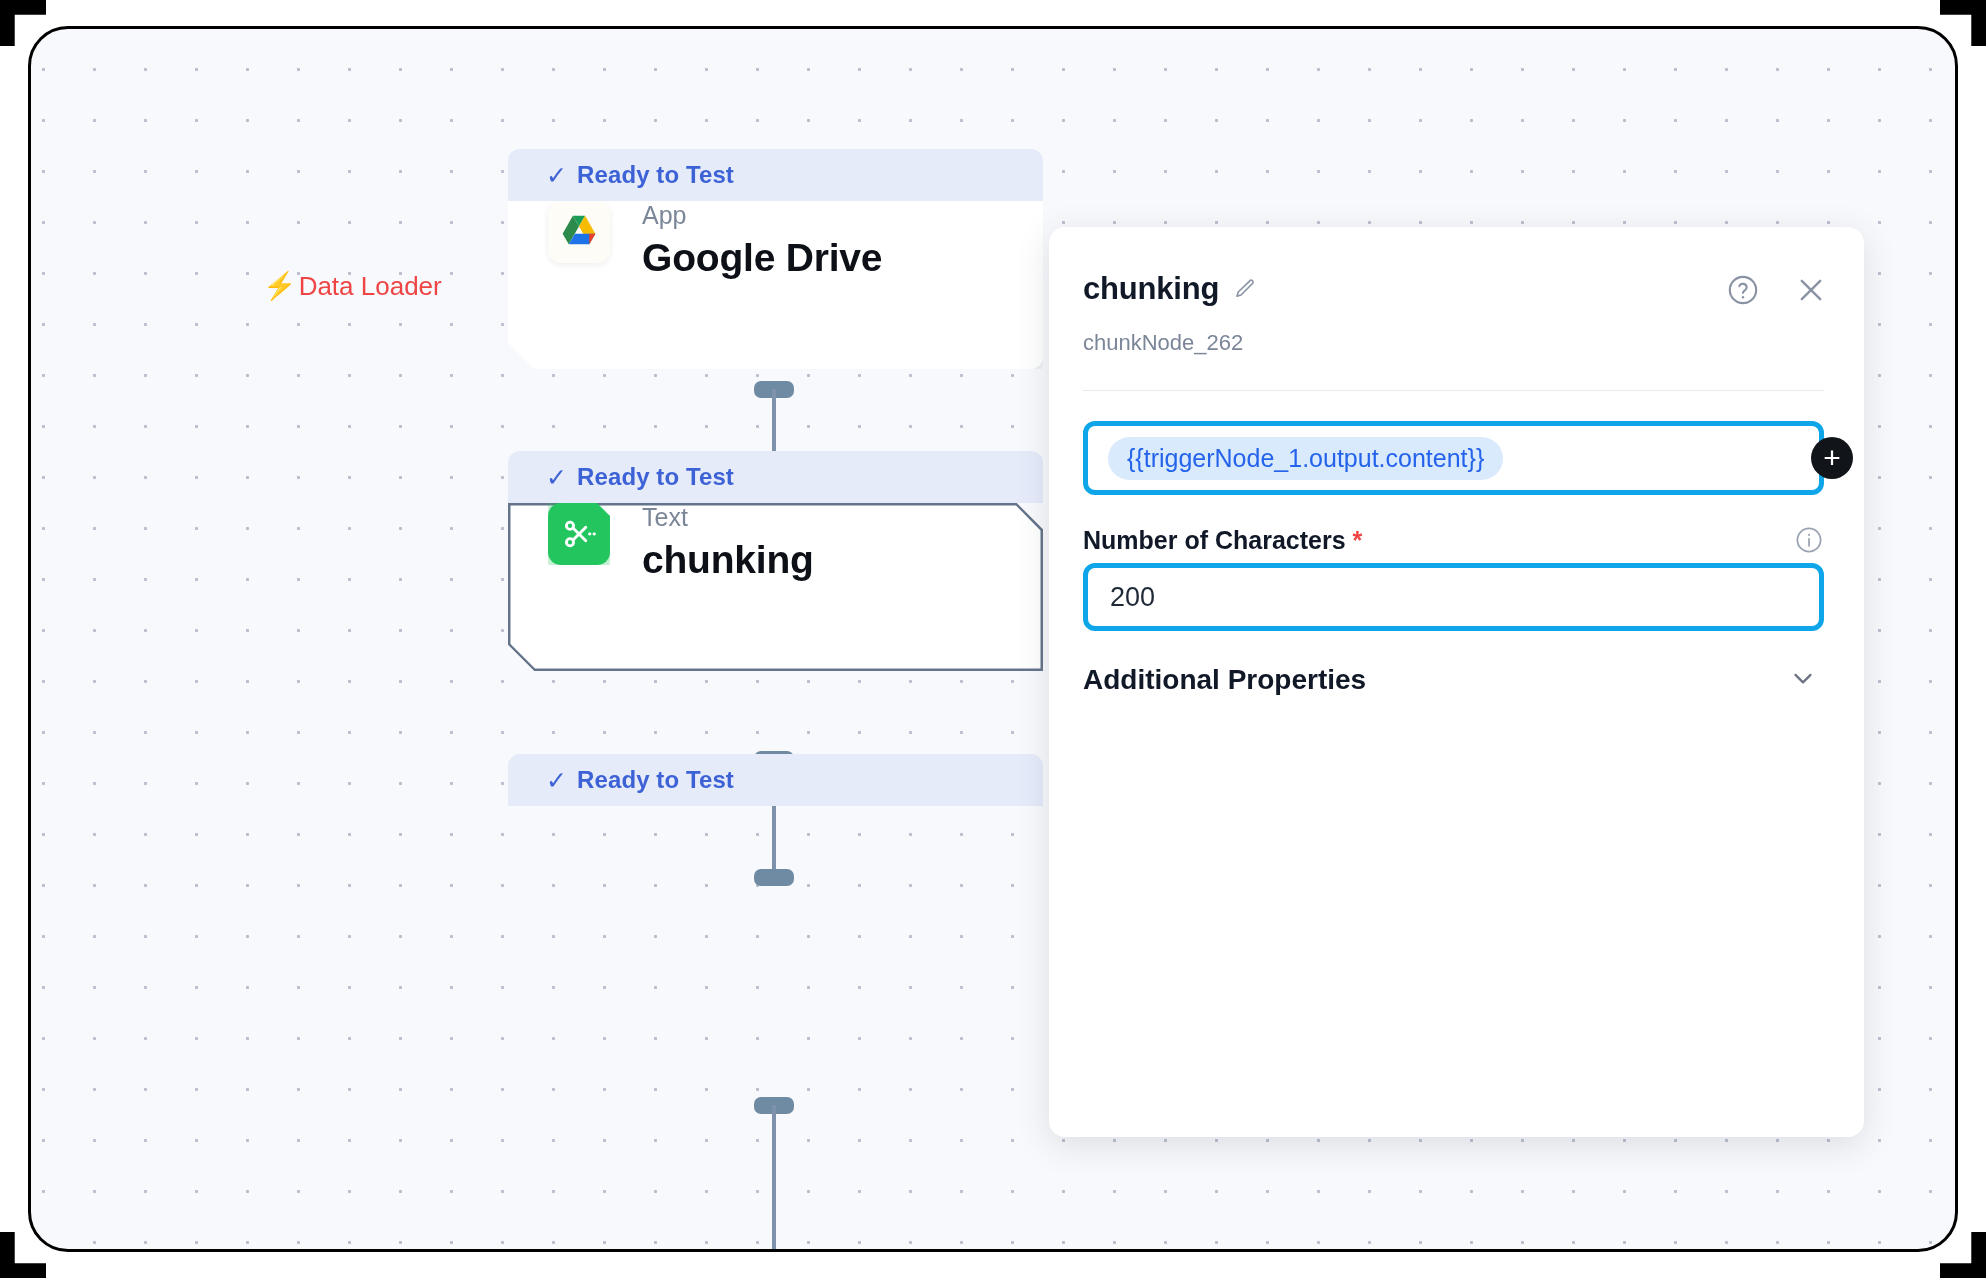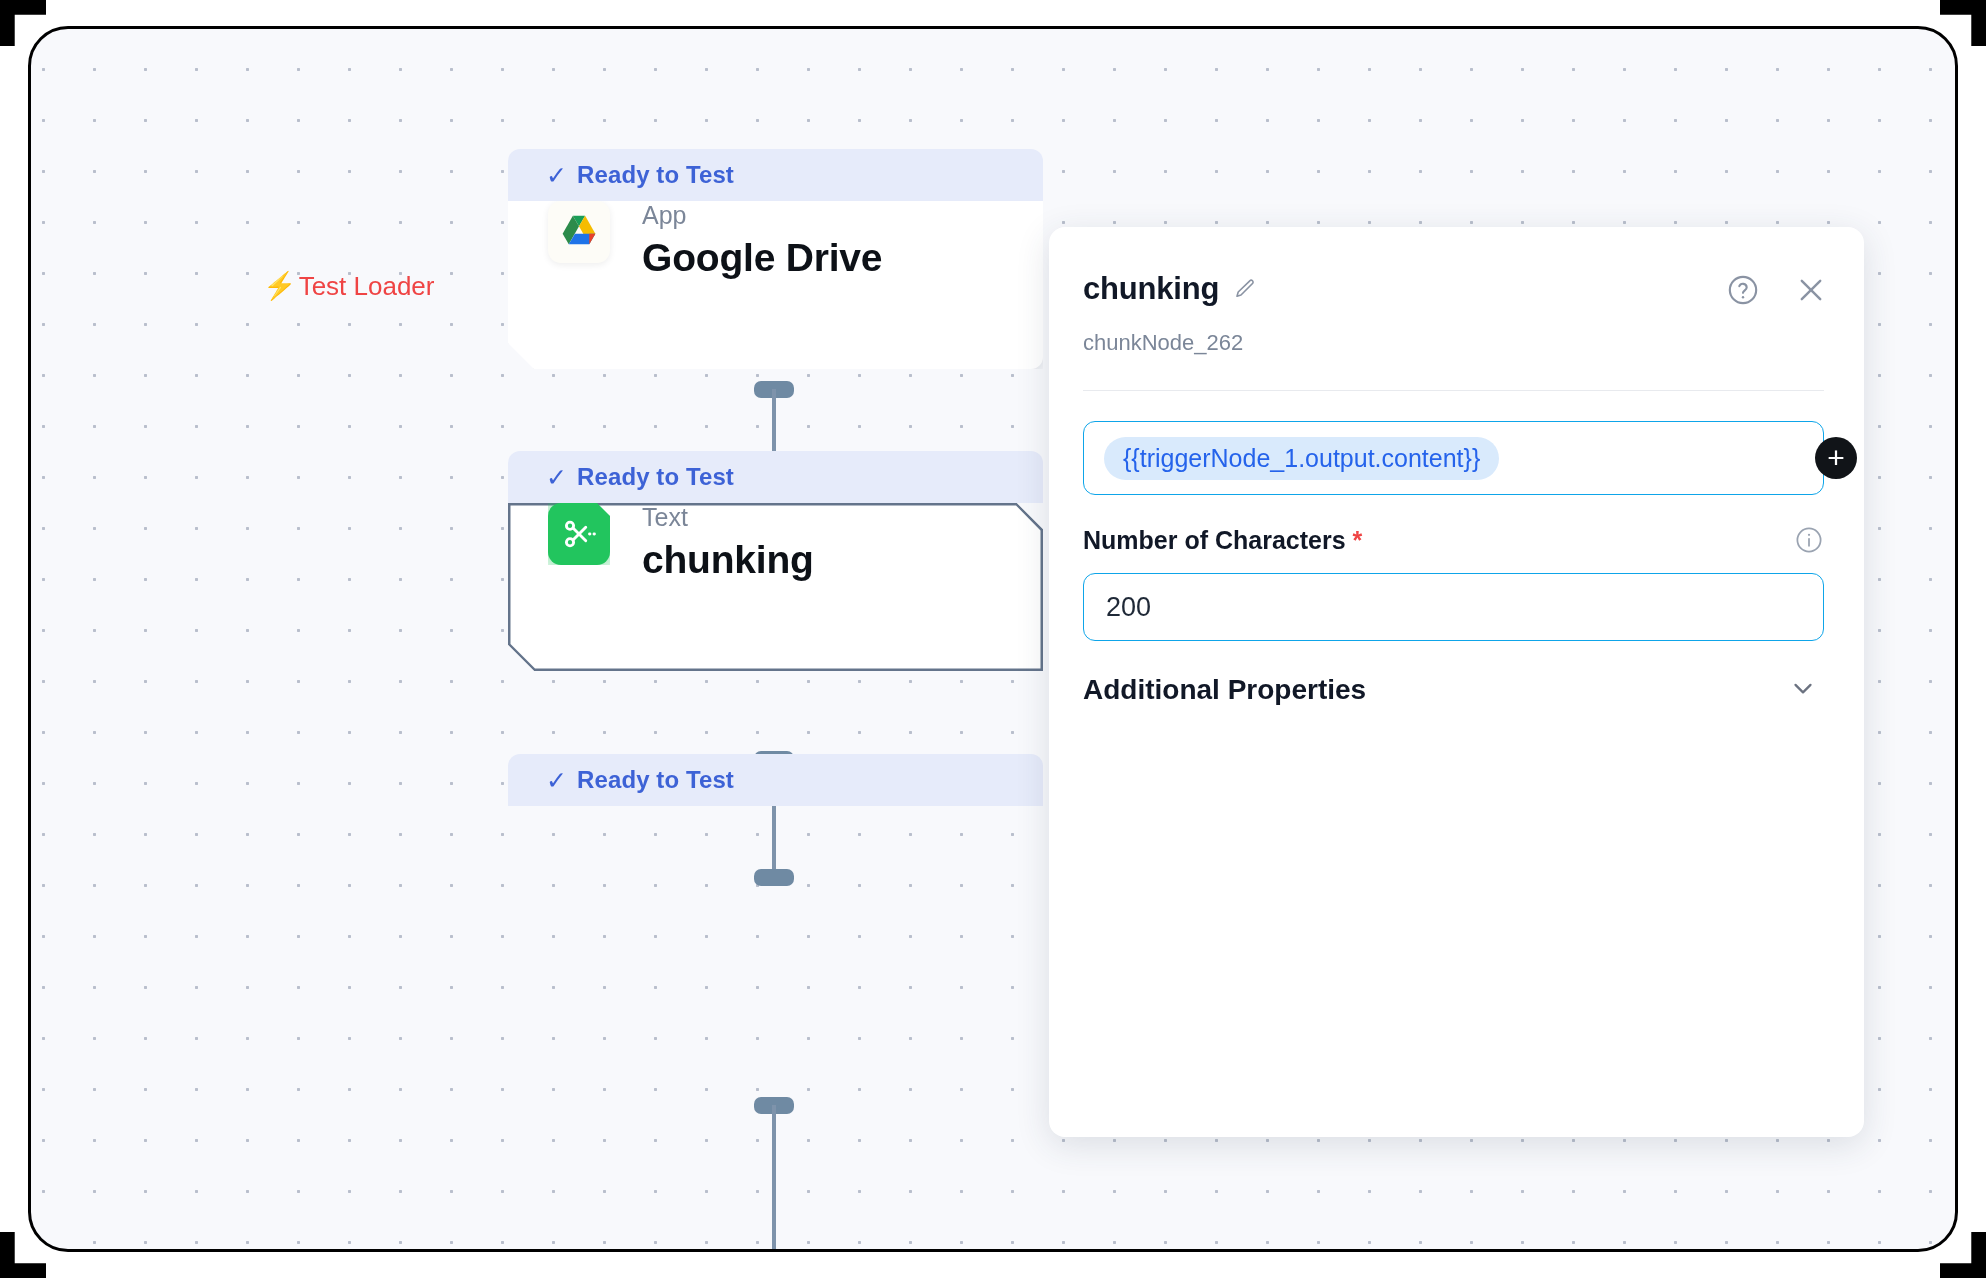--- a/index.html
+++ b/index.html
@@ -121,21 +121,21 @@
   .head-actions { position: absolute; right: -4px; top: 2px; display: flex; align-items: center; gap: 34px; }
   .icon-btn { color: #8a93a3; display: flex; align-items: center; justify-content: center; cursor: pointer; }
   .divider { margin-top: 34px; height: 1px; background: #e8eaee; }
 
   .field { margin-top: 30px; }
   .field-label-row { display: flex; align-items: center; justify-content: space-between; }
   .field-label { font-size: 25px; font-weight: 700; color: #111827; }
   .req { color: #ef4444; font-weight: 700; }
   .info-icon { color: #9aa3b1; display: flex; }
   .input-box {
-    margin-top: 18px; min-height: 68px; border: 1px solid #0ea5e9; border-radius: 12px;
+    margin-top: 8px; min-height: 68px; border: 5px solid #0ea5e9; border-radius: 12px;
     display: flex; align-items: center; padding: 0 22px;
     font-size: 27px; color: #1f2937; background: #fff;
   }
   .token-box { position: relative; min-height: 74px; padding: 0 20px; }
   .token {
     background: #d9eafc; color: #2563eb; border-radius: 22px;
     padding: 7px 19px; font-size: 25px; white-space: nowrap;
   }
   .plus-btn {
     position: absolute; right: -34px; top: 50%; transform: translateY(-50%);
@@ -157,21 +157,21 @@
 
   <div class="corner tl"></div>
   <div class="corner tr"></div>
   <div class="corner bl"></div>
   <div class="corner br"></div>
 
   <div id="canvas">
 
     <div id="data-loader-label">
       <span class="bolt">⚡</span>
-      <span>Test Loader</span>
+      <span>Data Loader</span>
     </div>
 
     <div class="handle" style="top:352px;"></div>
     <div class="edge" style="top:360px; height:120px;"></div>
     <div class="handle" style="top:470px;"></div>
 
     <div class="handle" style="top:722px;"></div>
     <div class="edge" style="top:730px; height:120px;"></div>
     <div class="handle" style="top:840px;"></div>
 

